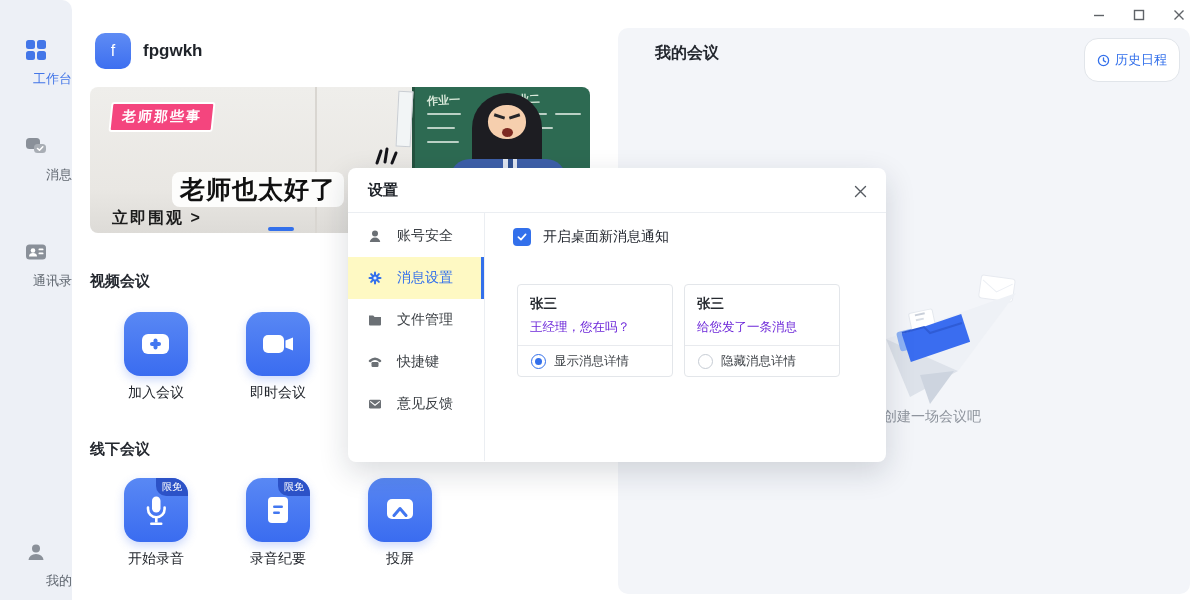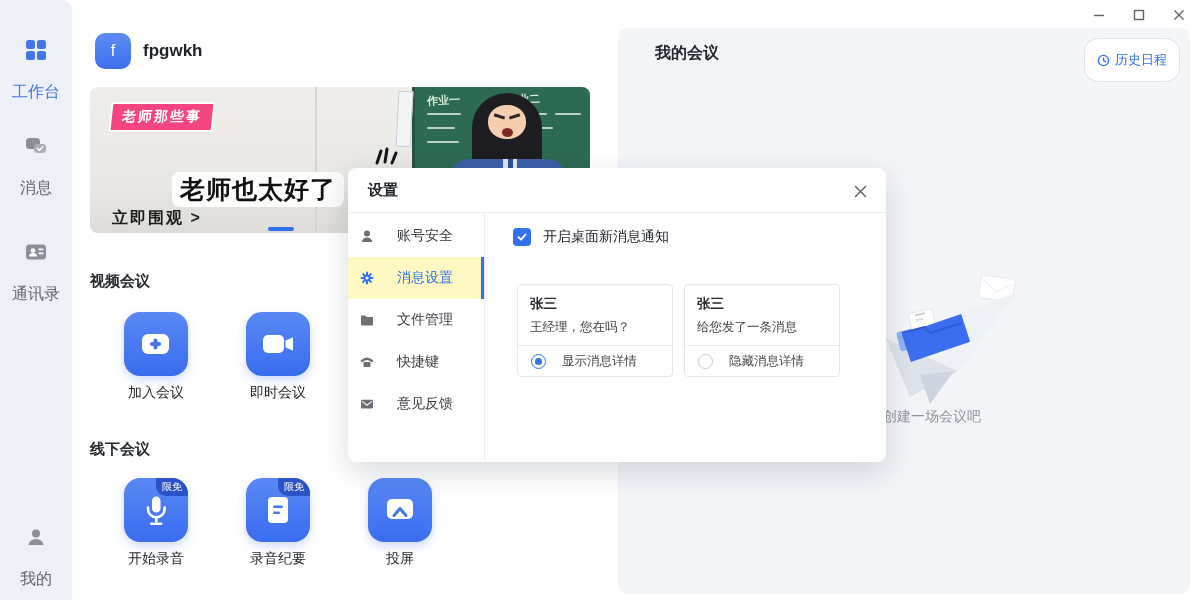--- a/index.html
+++ b/index.html
@@ -6,21 +6,21 @@
   html,body { width:1200px; height:600px; background:#fff; font-family:"Liberation Sans","DejaVu Sans",sans-serif; }
   .window { position:relative; width:1200px; height:600px; background:#fff; overflow:hidden; }
 
   
   .win-controls { position:absolute; top:4px; right:8px; display:flex; gap:14px; z-index:40; }
   .win-btn { width:26px; height:22px; display:flex; align-items:center; justify-content:center; cursor:pointer; }
 
   
   .sidebar { position:absolute; left:0; top:0; bottom:0; width:72px; background:#edf0f6; border-radius:0 10px 0 0; z-index:5; }
   .nav-item { position:absolute; left:0; width:72px; text-align:center; cursor:pointer; }
-  .nav-item .nav-label { display:block; margin-top:16px; font-size:16px; color:#5f666f; }
+  .nav-item .nav-label { display:block; margin-top:4px; font-size:13px; color:#5f666f;text-align:right; }
   .nav-item.active .nav-label { color:#4376e8; }
 
   
   .avatar { position:absolute; left:95px; top:33px; width:36px; height:36px; border-radius:10px;
             background:linear-gradient(180deg,#5f8cf4,#3d6ff0); color:#fff; font-size:16px;
             display:flex; align-items:center; justify-content:center; z-index:2; }
   .username { position:absolute; left:143px; top:41px; font-size:17px; font-weight:700; color:#1f2329; z-index:2; }
 
   
   .banner { position:absolute; left:90px; top:87px; width:500px; height:146px; border-radius:8px; overflow:hidden;
@@ -72,34 +72,34 @@
   .empty-text { position:absolute; left:265px; top:380px; font-size:14px; color:#8f959e; }
 
   
   .dialog { position:absolute; left:348px; top:168px; width:538px; height:294px; background:#fff; border-radius:8px;
             box-shadow:0 10px 30px rgba(20,30,50,.16); z-index:20; }
   .dlg-header { position:relative; height:45px; border-bottom:1px solid #ebeef2; }
   .dlg-title { position:absolute; left:20px; top:13px; font-size:15px; font-weight:700; color:#1f2329; }
   .dlg-close { position:absolute; right:16px; top:13px; width:20px; height:20px; display:flex; align-items:center; justify-content:center; cursor:pointer; }
   .dlg-body { display:flex; height:248px; }
   .dlg-menu { width:137px; border-right:1px solid #ebeef2; padding-top:2px; }
-  .menu-item { position:relative; height:42px; display:flex; align-items:center; padding-left:12px; gap:23px;
+  .menu-item { position:relative; height:42px; display:flex; align-items:center; padding-left:20px; gap:15px;
                font-size:14px; color:#3c4045; cursor:pointer; }
   .menu-item .mi-ic { display:flex; }
   .menu-item.active { background:#fef9c3; color:#3370eb; }
   .menu-item.active::after { content:""; position:absolute; right:0; top:0; bottom:0; width:3px; background:#3370eb; }
   .dlg-content { flex:1; padding:15px 0 0 28px; }
   .chk-row { display:flex; align-items:center; gap:12px; cursor:pointer; }
   .checkbox { width:18px; height:18px; border-radius:4px; background:#3370eb; display:flex; align-items:center; justify-content:center; }
   .chk-label { font-size:14px; color:#242830; }
   .cards { display:flex; gap:11px; margin:38px 0 0 4px; }
   .pv-card { width:156px; border:1px solid #e3e6ea; border-radius:4px; background:#fff; }
   .pv-sender { padding:10px 12px 0; font-size:13.5px; font-weight:700; color:#262a30; }
-  .pv-msg { padding:6px 12px 9px; font-size:12.5px; color:#404040; }
-  .pv-opt { display:flex; align-items:center; gap:16px; height:31px; border-top:1px solid #e8eaee; padding-left:13px; cursor:pointer; }
+  .pv-msg { padding:6px 12px 9px; font-size:12.5px; color:#6d28d9; }
+  .pv-opt { display:flex; align-items:center; gap:8px; height:31px; border-top:1px solid #e8eaee; padding-left:13px; cursor:pointer; }
   .radio { width:15px; height:15px; border-radius:50%; border:1.5px solid #c6ccd4; background:#fff; display:flex; align-items:center; justify-content:center; }
   .radio.sel { border-color:#3370eb; }
   .radio.sel::after { content:""; width:7px; height:7px; border-radius:50%; background:#3370eb; }
   .opt-label { font-size:12.5px; color:#3f4348; }
 </style>
 </head>
 <body>
 
 <div class="window">
 

